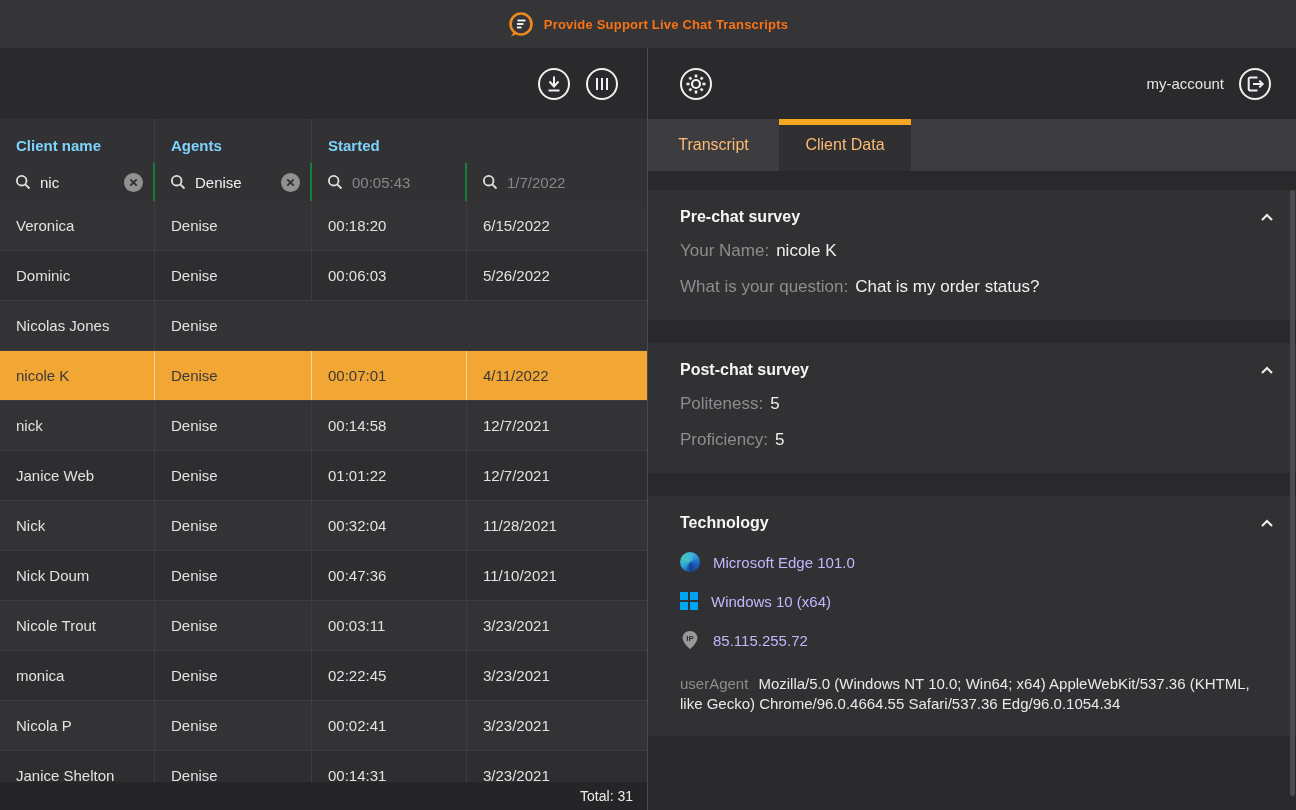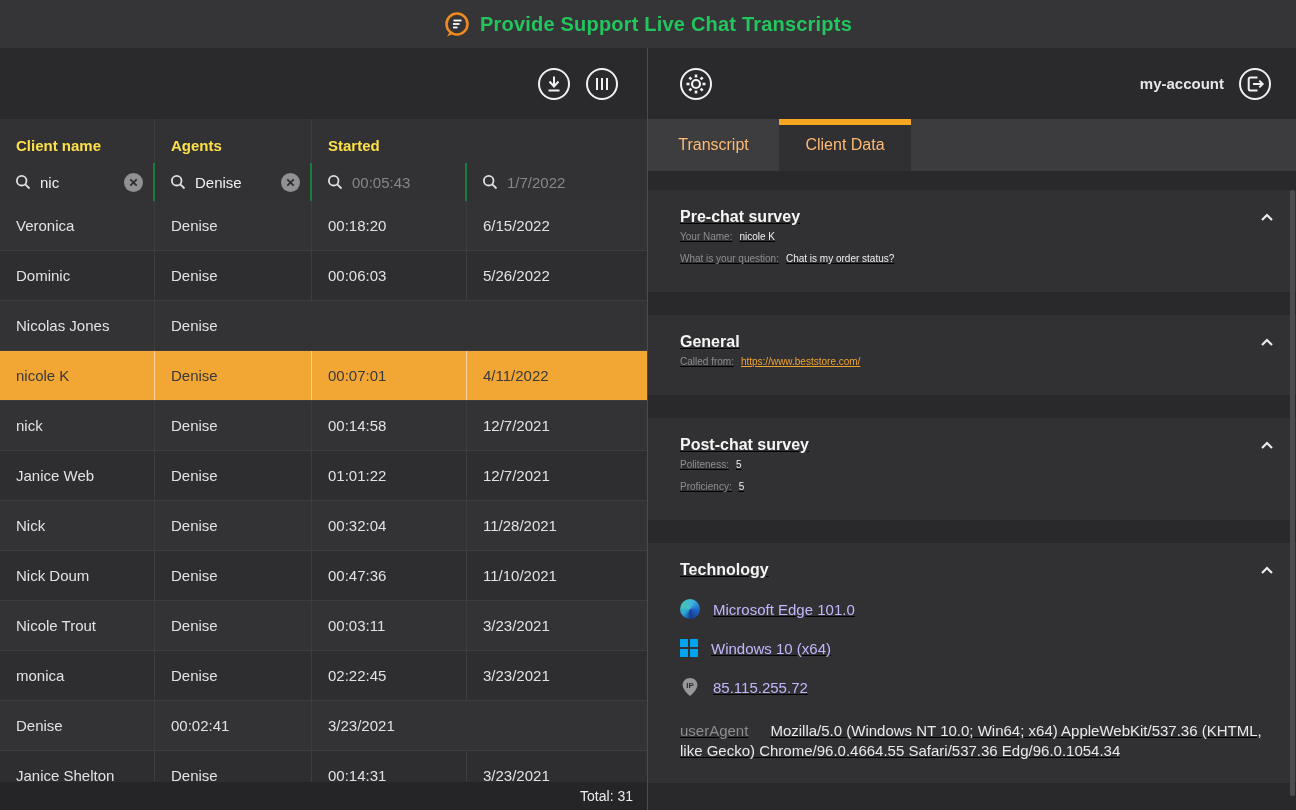--- a/index.html
+++ b/index.html
@@ -2,35 +2,35 @@
 <html style="--accent: #F5A623; --selected-row: #F2A633; --link: #F0A32F; --windows-blue: #00A4EF; --logo-orange: #EE8A21;"><head>
 <meta charset="utf-8">
 <style>
   * { margin:0; padding:0; box-sizing:border-box; }
   html,body { width:1296px; height:810px; overflow:hidden; background:#29292b;
     font-family:"Liberation Sans","DejaVu Sans",sans-serif; }
 
   
   .app-bar { height:48px; background:#353537; display:flex; align-items:center;
     justify-content:center; gap:10px; }
-  .app-title { color:#22c55e; font-size:20px; font-weight:700; letter-spacing:.2px; }
+  .app-title { color:#f97316; font-size:13px; font-weight:700; letter-spacing:.2px; }
 
   .main { display:flex; height:762px; }
 
   
   .left { width:648px; display:flex; flex-direction:column; border-right:1px solid #4b4b4d; }
   .left-toolbar { height:71px; background:#2a2a2c; display:flex; align-items:center;
     justify-content:flex-end; gap:14px; padding-right:28px; }
   .icon-btn { width:34px; height:34px; display:flex; align-items:center; justify-content:center;
     cursor:pointer; background:none; border:none; }
 
   .grid4 { display:grid; grid-template-columns:155px 157px 155px 1fr; }
   .thead { background:#323234; }
   .th { height:44px; display:flex; align-items:center; padding:8px 0 0 16px;
-    color:#fde047; font-size:15px; font-weight:700; border-right:1px solid #3e3e40; }
+    color:#7dd3fc; font-size:15px; font-weight:700; border-right:1px solid #3e3e40; }
   .th:last-child { border-right:none; }
   .tf { height:38px; display:flex; align-items:center; gap:9px; padding:0 10px 0 15px;
     border-right:2px solid #15803d; }
   .tf:last-child { border-right:none; }
   .tf input { flex:1; min-width:0; background:transparent; border:none; outline:none;
     color:#f0f0f2; font-size:15px; font-family:inherit; }
   .tf input::placeholder { color:#87878a; }
   .clear-btn,.cal-btn { background:none; border:none; padding:0; display:flex; cursor:pointer; }
 
   .rows { flex:1; overflow:hidden; background:#2e2e30; }
@@ -43,51 +43,51 @@
   .row.selected { background:var(--selected-row,#F2A633) !important; }
   .row.selected .cell { color:#3a3a3c; border-right:1px solid rgba(255,255,255,.5); }
   .row.selected .cell:last-child { border-right:none; }
 
   .table-footer { height:28px; background:#252527; display:flex; align-items:center;
     justify-content:flex-end; padding-right:14px; color:#ececee; font-size:14px; }
 
   
   .right { flex:1; display:flex; flex-direction:column; background:#29292b; position:relative; }
   .right-toolbar { height:71px; background:#2a2a2c; display:flex; align-items:center;
-    padding:0 24px 0 31px;font-weight:bold; }
+    padding:0 24px 0 31px; }
   .account-group { margin-left:auto; display:flex; align-items:center; gap:14px; }
   .account-label { color:#e6e6e8; font-size:15px; }
 
   .tabbar { height:52px; background:#3c3c3e; display:flex; }
   .tab { width:131px; display:flex; align-items:center; justify-content:center;
     color:#fdba74; font-size:16px; cursor:pointer; background:#3d3d3f; border:none;
     font-family:inherit; }
   .tab.active { width:132px; background:#303032; border-top:6px solid var(--accent,#F5A623);
     padding-bottom:6px; }
 
   .content { flex:1; overflow:hidden; padding-top:19px; position:relative; }
-  .section { background:#313133; margin-bottom:23px; padding:18px 20px 22px 32px;text-decoration:underline; }
+  .section { background:#313133; margin-bottom:23px; padding:18px 20px 22px 32px; }
   .section:last-child { margin-bottom:0; padding-bottom:40px; }
   .section-head { display:flex; align-items:center; justify-content:space-between; }
   .section-title { color:#f5f5f5; font-size:16px; font-weight:700; }
   .collapse-btn { background:none; border:none; padding:4px 2px; cursor:pointer; display:flex; }
-  .field { font-size:10px; line-height:22px; }
+  .field { margin-top:14px; font-size:17px; line-height:22px; }
   .f-label { color:#8d8d8f; }
   .f-value { color:#f0f0f2; margin-left:7px; }
   a.f-link { color:var(--link,#F0A32F); margin-left:7px; text-decoration:underline; }
   .tech-row { display:flex; align-items:center; gap:13px; margin-top:20px;
     color:#c4b5fd; font-size:15px; }
   .tech-row:first-of-type { margin-top:19px; }
   .edge-icon { width:20px; height:20px; border-radius:50%;
     background:conic-gradient(from 230deg,#2a9fd8,#45c3b8 70deg,#3db3e0 150deg,#1e62c4 230deg,#143e8f 310deg,#2a9fd8); }
   .win-icon { width:18px; height:18px; display:grid; grid-template-columns:1fr 1fr;
     grid-template-rows:1fr 1fr; gap:2px; }
   .win-icon span { background:var(--windows-blue,#00A4EF); }
   .ua { margin-top:24px; font-size:15px; line-height:20px; max-width:596px; }
-  .ua-label { color:#8d8d8f; margin-right:22px; }
+  .ua-label { color:#8d8d8f; margin-right:10px; }
   .ua-value { color:#e9e9eb; }
 
   .scroll-thumb { position:absolute; right:1px; top:19px; bottom:14px; width:5px;
     background:#4c4c4e; border-radius:3px; }
 
   svg { display:block; }
 </style>
 </head>
 <body>
 
@@ -258,20 +258,21 @@
         <div class="cell">00:03:11</div>
         <div class="cell">3/23/2021</div>
       </div>
       <div class="row grid4">
         <div class="cell">monica</div>
         <div class="cell">Denise</div>
         <div class="cell">02:22:45</div>
         <div class="cell">3/23/2021</div>
       </div>
       <div class="row grid4">
+        <div class="cell">Nicola P</div>
         <div class="cell">Denise</div>
         <div class="cell">00:02:41</div>
         <div class="cell">3/23/2021</div>
       </div>
       <div class="row grid4">
         <div class="cell">Janice Shelton</div>
         <div class="cell">Denise</div>
         <div class="cell">00:14:31</div>
         <div class="cell">3/23/2021</div>
       </div>
@@ -338,35 +339,20 @@
           </button>
         </div>
         <div class="field">
           <span class="f-label">Your Name:</span><span class="f-value">nicole K</span>
         </div>
         <div class="field">
           <span class="f-label">What is your question:</span><span class="f-value">Chat is my order status?</span>
         </div>
       </div>
 
-      <div class="section">
-        <div class="section-head">
-          <span class="section-title">General</span>
-          <button class="collapse-btn">
-            <span>
-              <svg width="14" height="9" viewBox="0 0 14 9" fill="none" stroke="#ececee" stroke-width="2.2">
-                <polyline points="2,7 7,2 12,7"></polyline>
-              </svg>
-            </span>
-          </button>
-        </div>
-        <div class="field">
-          <span class="f-label">Called from:</span><a class="f-link" href="#">https://www.beststore.com/</a>
-        </div>
-      </div>
 
       <div class="section">
         <div class="section-head">
           <span class="section-title">Post-chat survey</span>
           <button class="collapse-btn">
             <span>
               <svg width="14" height="9" viewBox="0 0 14 9" fill="none" stroke="#ececee" stroke-width="2.2">
                 <polyline points="2,7 7,2 12,7"></polyline>
               </svg>
             </span>

